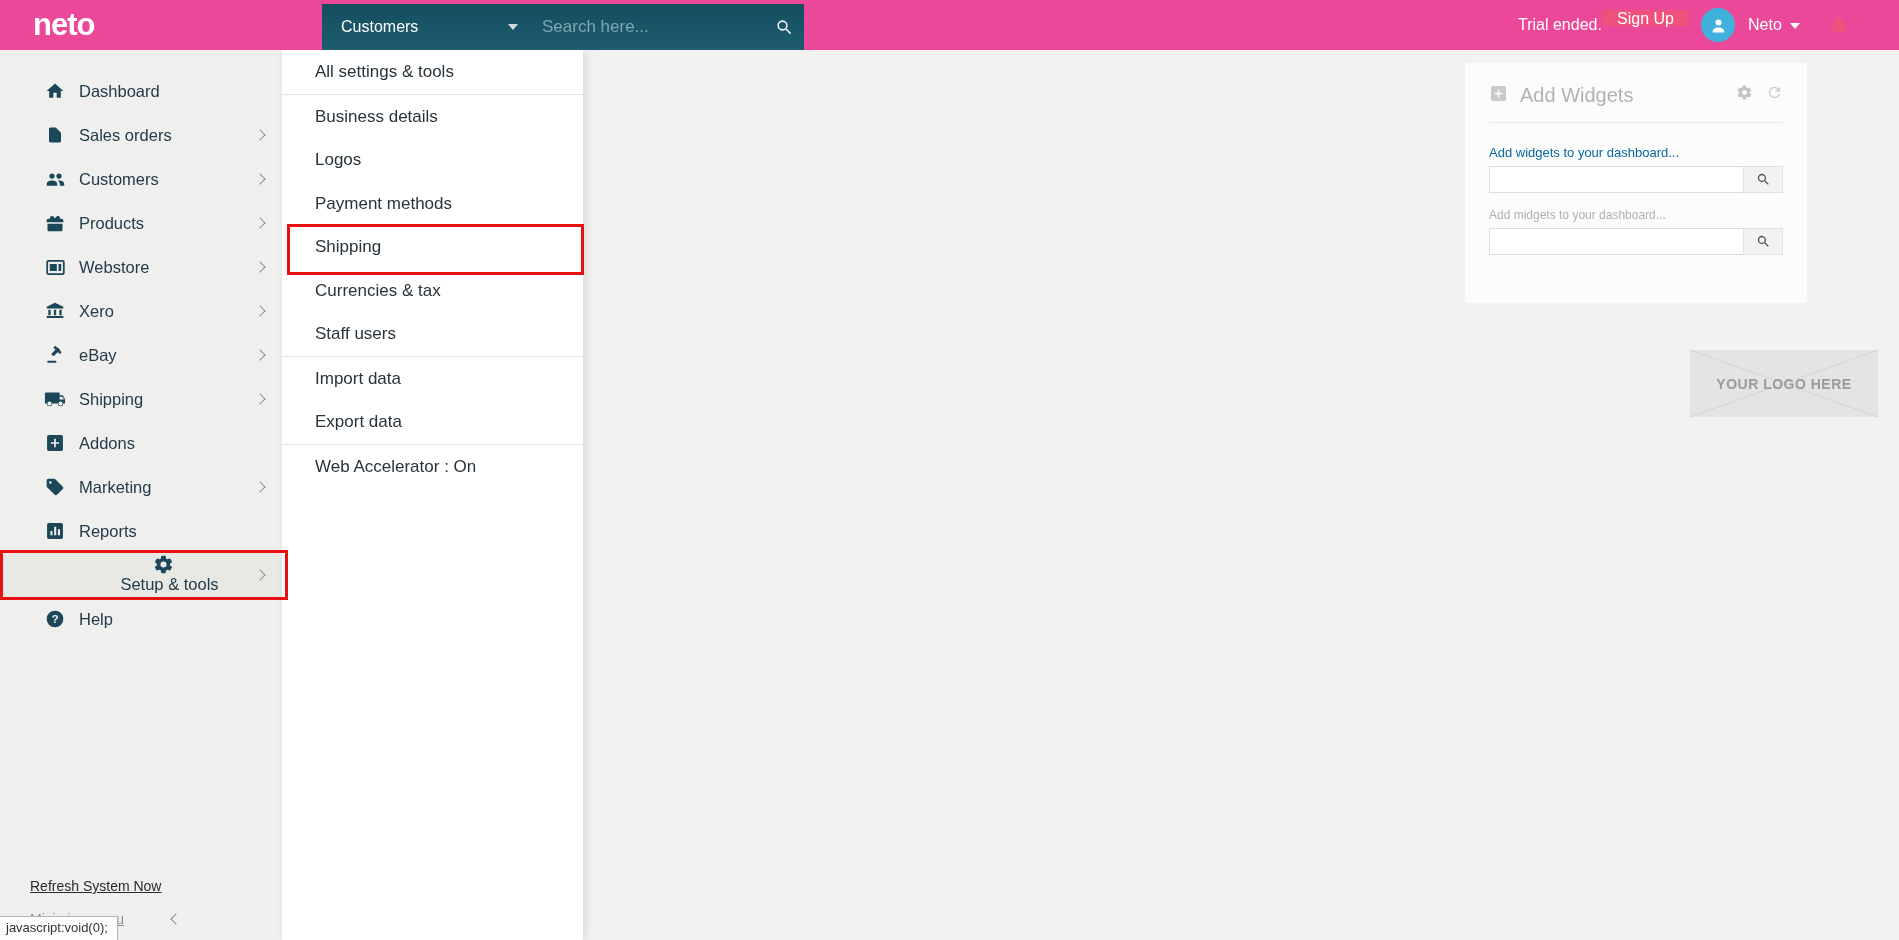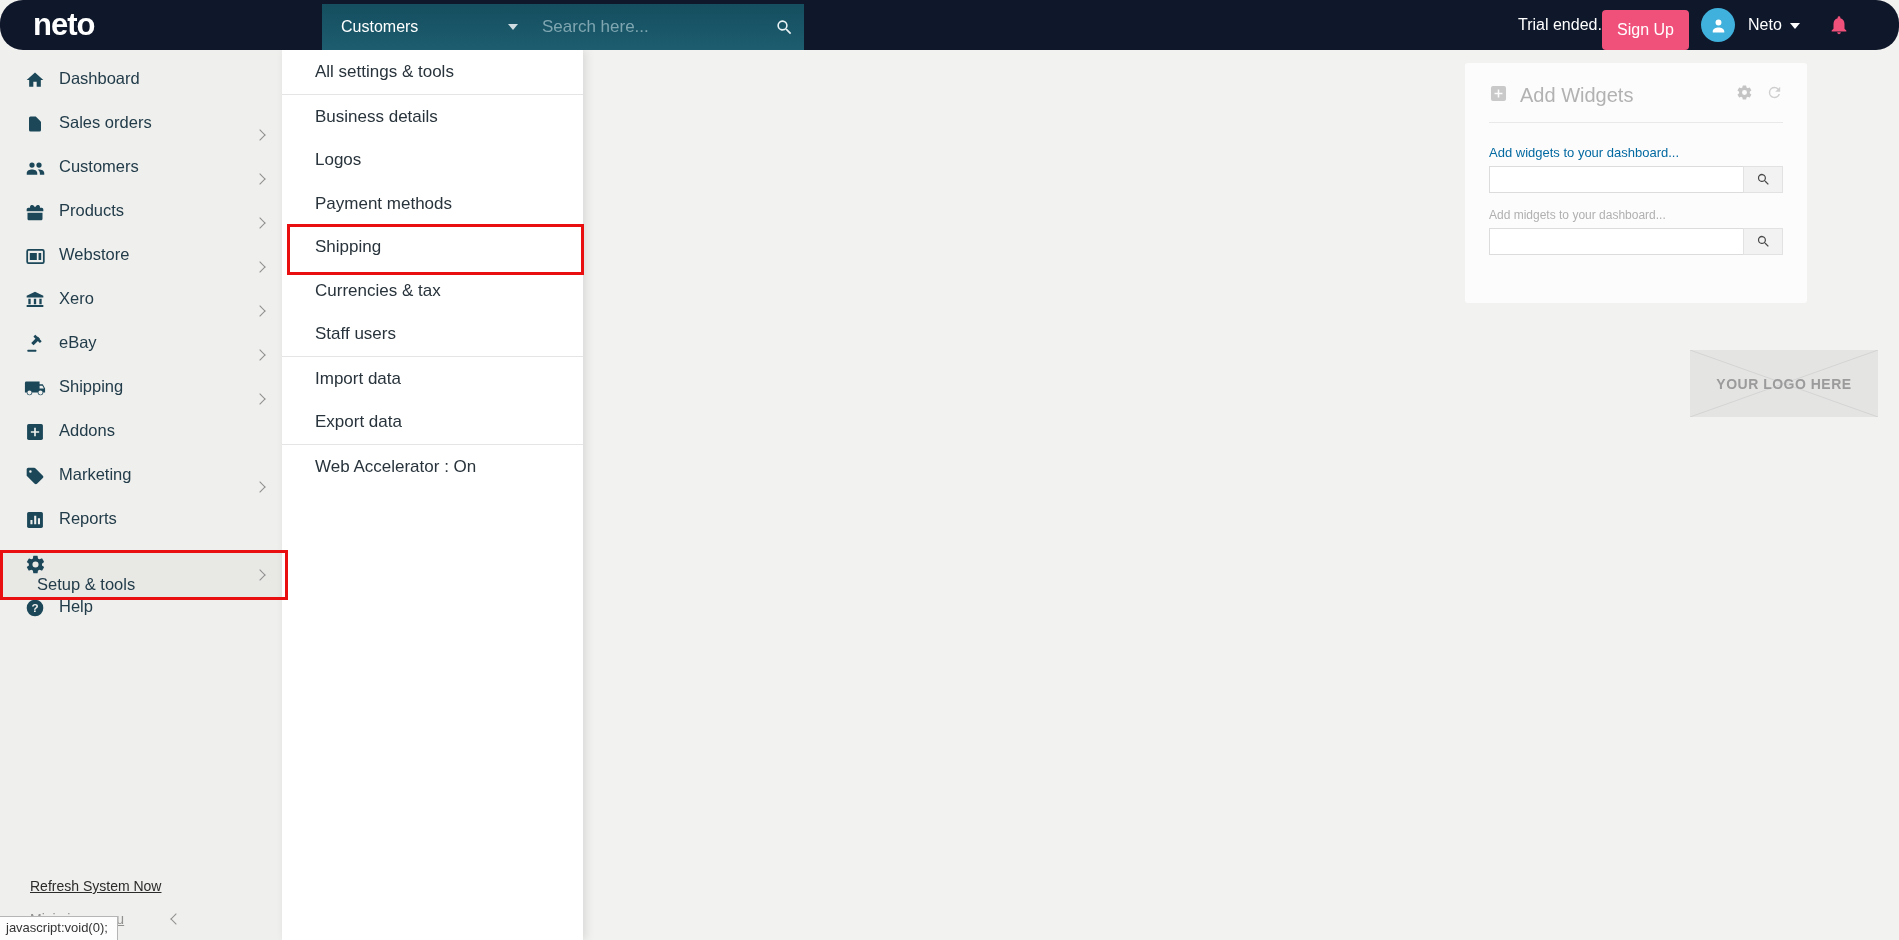--- a/index.html
+++ b/index.html
@@ -1,40 +1,40 @@
 <!DOCTYPE html>
 <html><head>
 <meta charset="utf-8">
 <style>
   * { margin:0; padding:0; box-sizing:border-box; }
   html,body { width:1899px; height:940px; overflow:hidden; font-family:"Liberation Sans", sans-serif; background:#f2f2f1; }
   body { position:relative; }
 
   
-  .topbar { position:absolute; left:0; top:0; width:1899px; height:50px; background:#0f172a; z-index:30;border-radius:23px; }
+  .topbar { position:absolute; left:0; top:0; width:1899px; height:50px; background:#ec4899; z-index:30; }
   .logo { position:absolute; left:33px; top:0; line-height:50px; color:#fff; font-size:31px; font-weight:bold; letter-spacing:-1px; }
   .searchwrap { position:absolute; left:322px; top:4px; width:482px; height:46px;
     background:linear-gradient(180deg,#144e5f,#1d5d6f); display:flex; align-items:center; }
   .scope { display:flex; align-items:center; width:220px; padding-left:19px; cursor:pointer; }
   .scope-label { color:#fff; font-size:16px; }
   .caret-down { width:0; height:0; border-left:5px solid transparent; border-right:5px solid transparent; border-top:6px solid #cfdde2; margin-left:auto; margin-right:24px; }
   .tsearch { flex:1; background:transparent; border:none; outline:none; color:#fff; font-size:17px; font-family:"Liberation Sans",sans-serif; }
   .tsearch::placeholder { color:#7fa6b1; }
   .tsearch-icon { width:40px; color:#e9f2f4; display:flex; align-items:center; justify-content:center; cursor:pointer; }
   .trial { position:absolute; left:1518px; top:0; line-height:50px; color:#fff; font-size:16px; }
-  .signup { position:absolute; left:1602px; top:10px; width:87px; height:40px; background:#f0517b; border:none; border-radius:4px; color:#fff; font-size:16px; font-family:"Liberation Sans",sans-serif; cursor:pointer;text-align:center; }
+  .signup { position:absolute; left:1602px; top:10px; width:87px; height:16px; background:#f0517b; border:none; border-radius:4px; color:#fff; font-size:16px; font-family:"Liberation Sans",sans-serif; cursor:pointer;text-align:center; }
   .avatar { position:absolute; left:1701px; top:8px; width:34px; height:34px; border-radius:50%; background:#3fb1dc; display:flex; align-items:center; justify-content:center; cursor:pointer; }
   .account { position:absolute; left:1748px; top:0; line-height:50px; color:#fff; font-size:16px; display:flex; align-items:center; cursor:pointer; }
   .account .caret-down { border-top-color:#fff; margin:2px 0 0 8px; }
   .bell { position:absolute; left:1828px; top:14px; color:#f0517b; cursor:pointer; }
 
   
   .sidebar { position:absolute; left:0; top:50px; width:282px; height:890px; background:#efefed; z-index:5; }
   .nav { padding-top:19px; }
-  .side-row { height:44px; display:flex; padding-left:24px; position:relative; cursor:pointer; }
+  .side-row { height:44px; display:flex; align-items:center; padding-left:44px; position:relative; cursor:pointer; }
   .side-row.active { background:#e8e8e5;flex-direction:column; }
   .sicon { width:22px; height:22px; color:#1b4759; flex:0 0 22px; display:flex; align-items:center; justify-content:center; }
   .slabel { margin-left:13px; font-size:16.5px; color:#223c4a; }
   .chev { position:absolute; right:18px; top:50%; width:8px; height:8px; border-top:1.6px solid #8f8f8f; border-right:1.6px solid #8f8f8f; transform:translateY(-50%) rotate(45deg); }
   .chev-left { display:inline-block; width:8px; height:8px; border-top:1.6px solid #909090; border-right:1.6px solid #909090; transform:rotate(-135deg); margin-left:48px; }
   .refresh-link { position:absolute; left:30px; top:828px; font-size:14px; color:#2b2b2b; text-decoration:underline; cursor:pointer; }
   .minimise { position:absolute; left:30px; top:861px; font-size:14px; color:#909090; display:flex; align-items:center; cursor:pointer; }
   .minimise-label { text-decoration:underline; }
 
   

